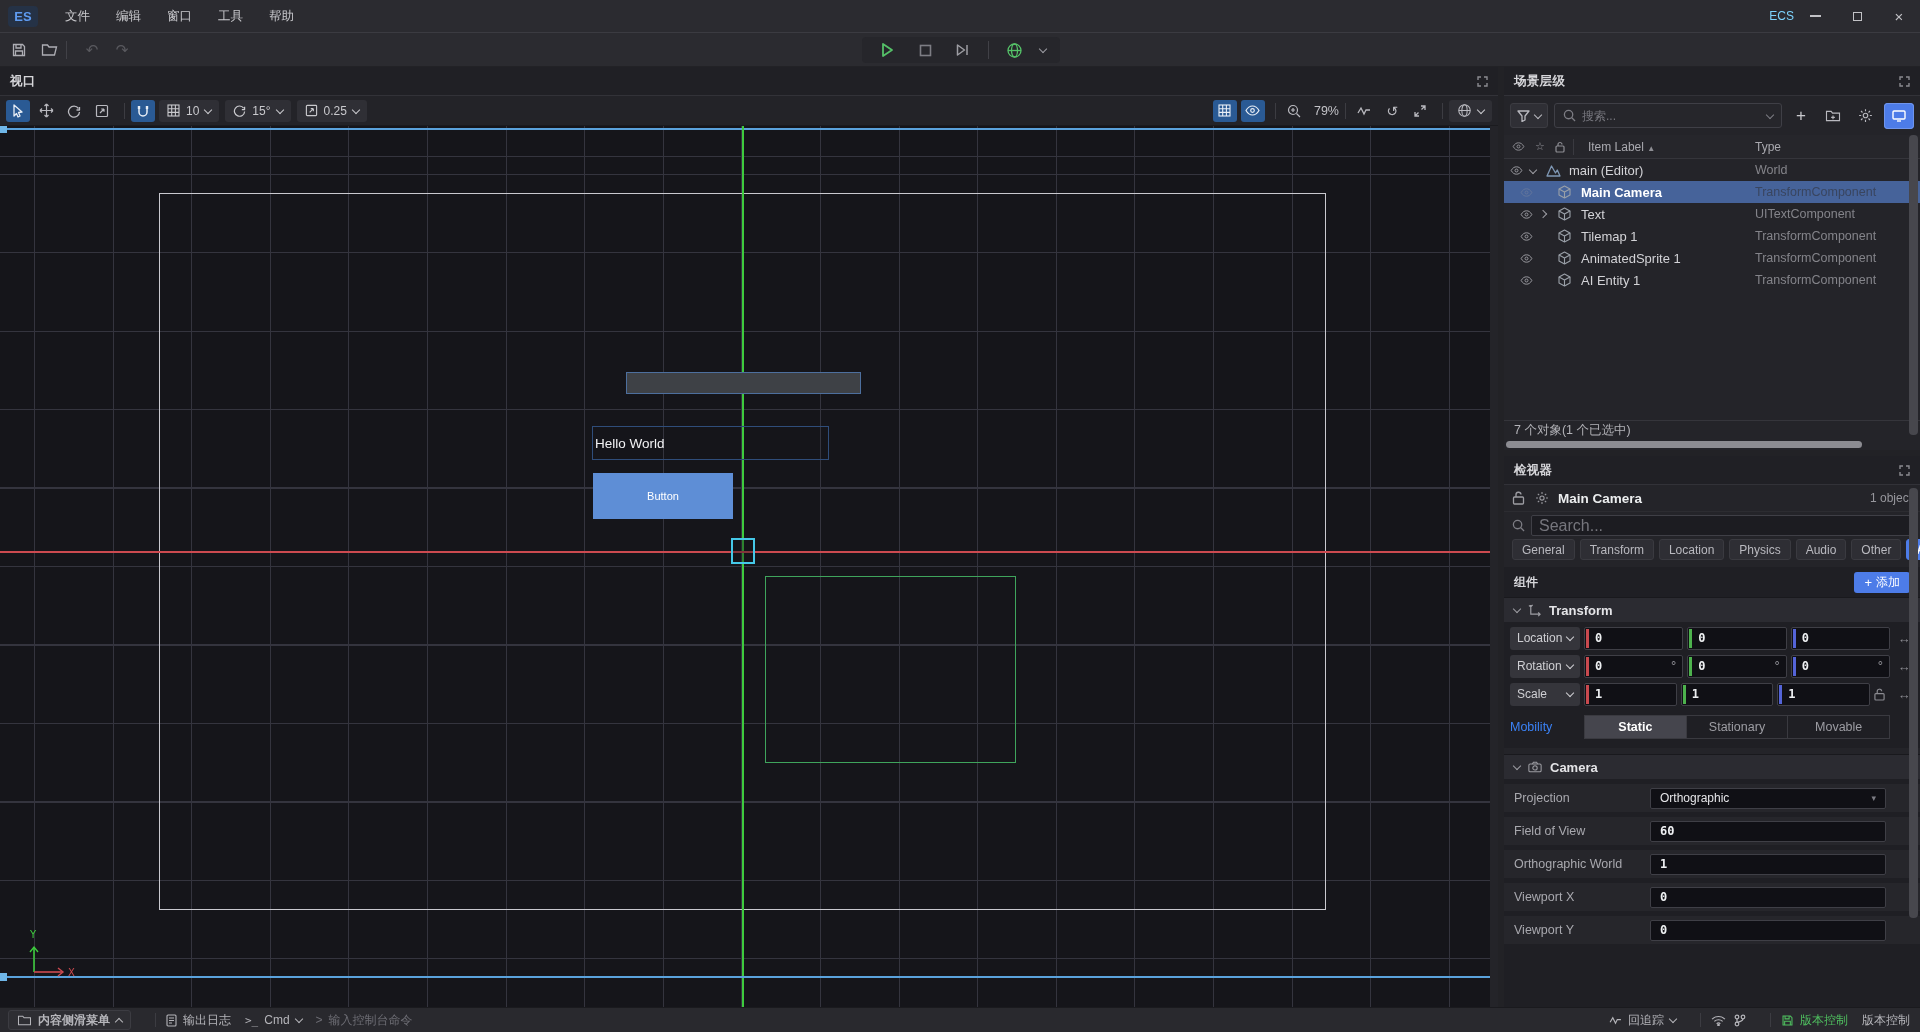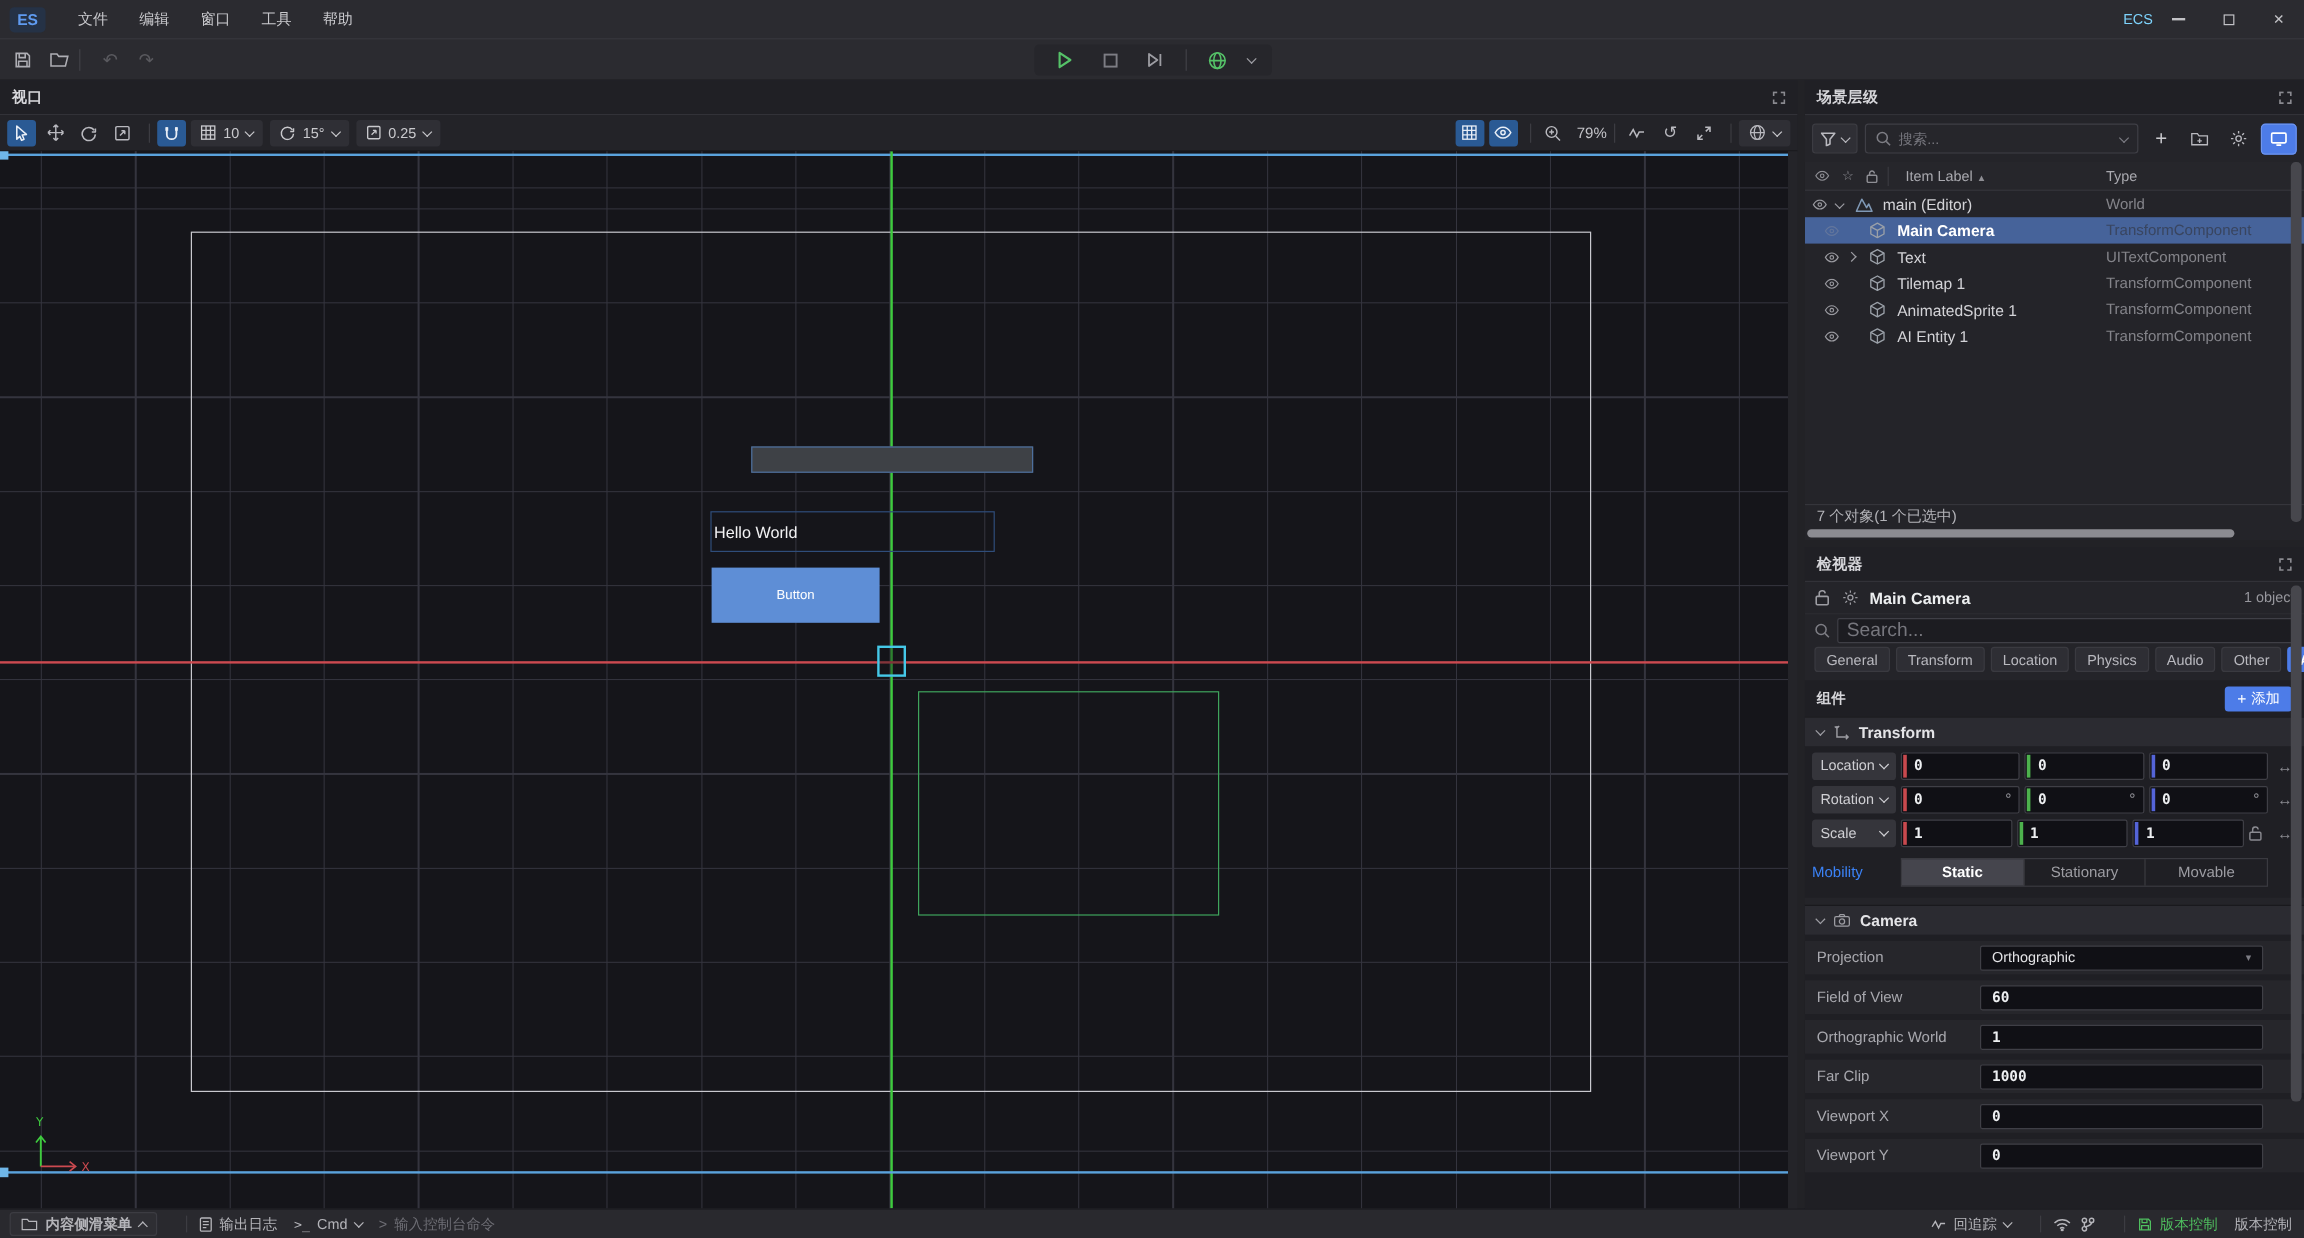--- a/index.html
+++ b/index.html
@@ -688,26 +688,20 @@
               <span>60</span>
             </span>
           </div>
           <div class="crow">
             <span class="clabel">Orthographic World</span>
             <span class="cinput mono">
               <span>1</span>
             </span>
           </div>
           <div class="crow">
-            <span class="clabel">Far Clip</span>
-            <span class="cinput mono">
-              <span>1000</span>
-            </span>
-          </div>
-          <div class="crow">
             <span class="clabel">Viewport X</span>
             <span class="cinput mono">
               <span>0</span>
             </span>
           </div>
           <div class="crow">
             <span class="clabel">Viewport Y</span>
             <span class="cinput mono">
               <span>0</span>
             </span>

